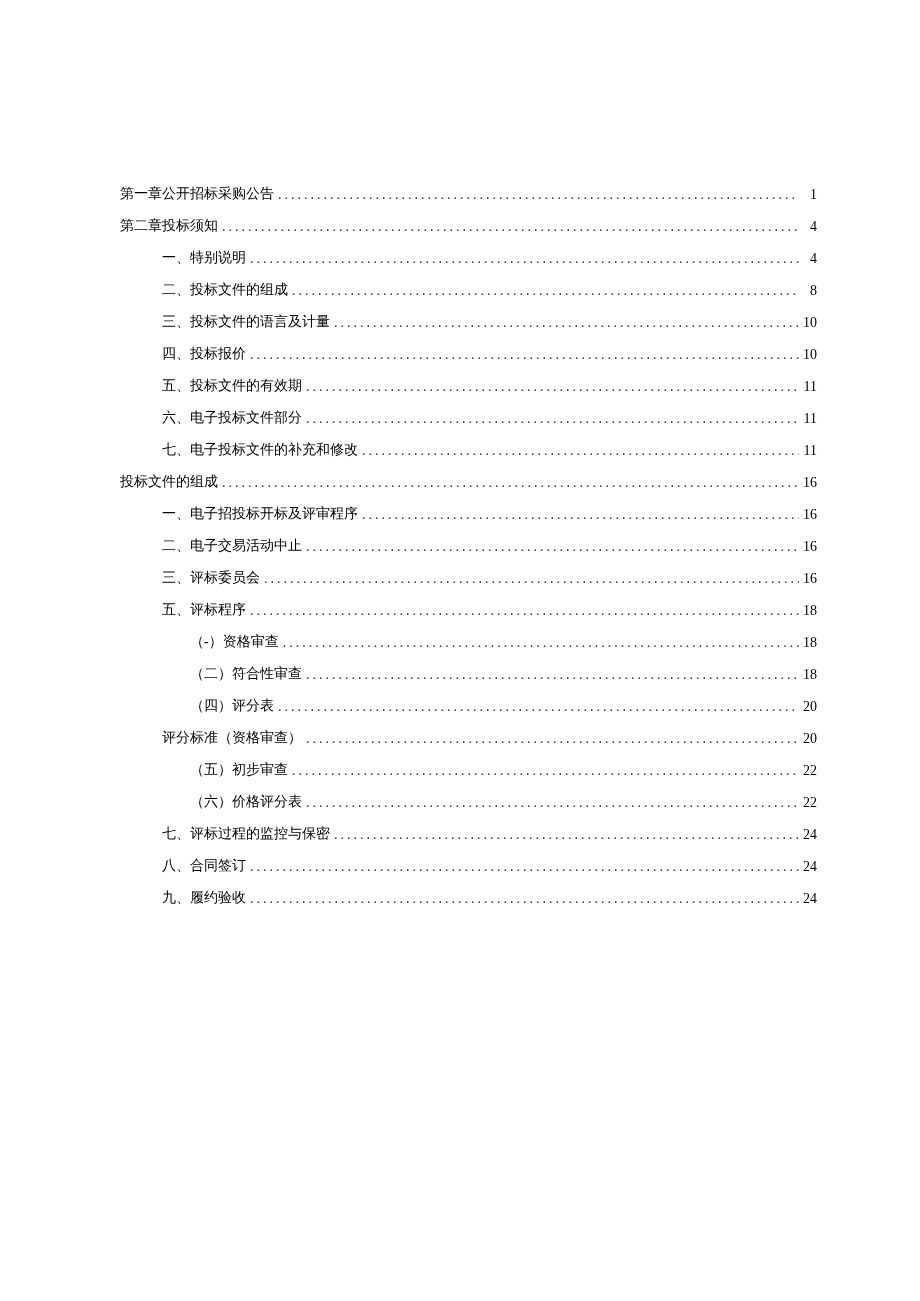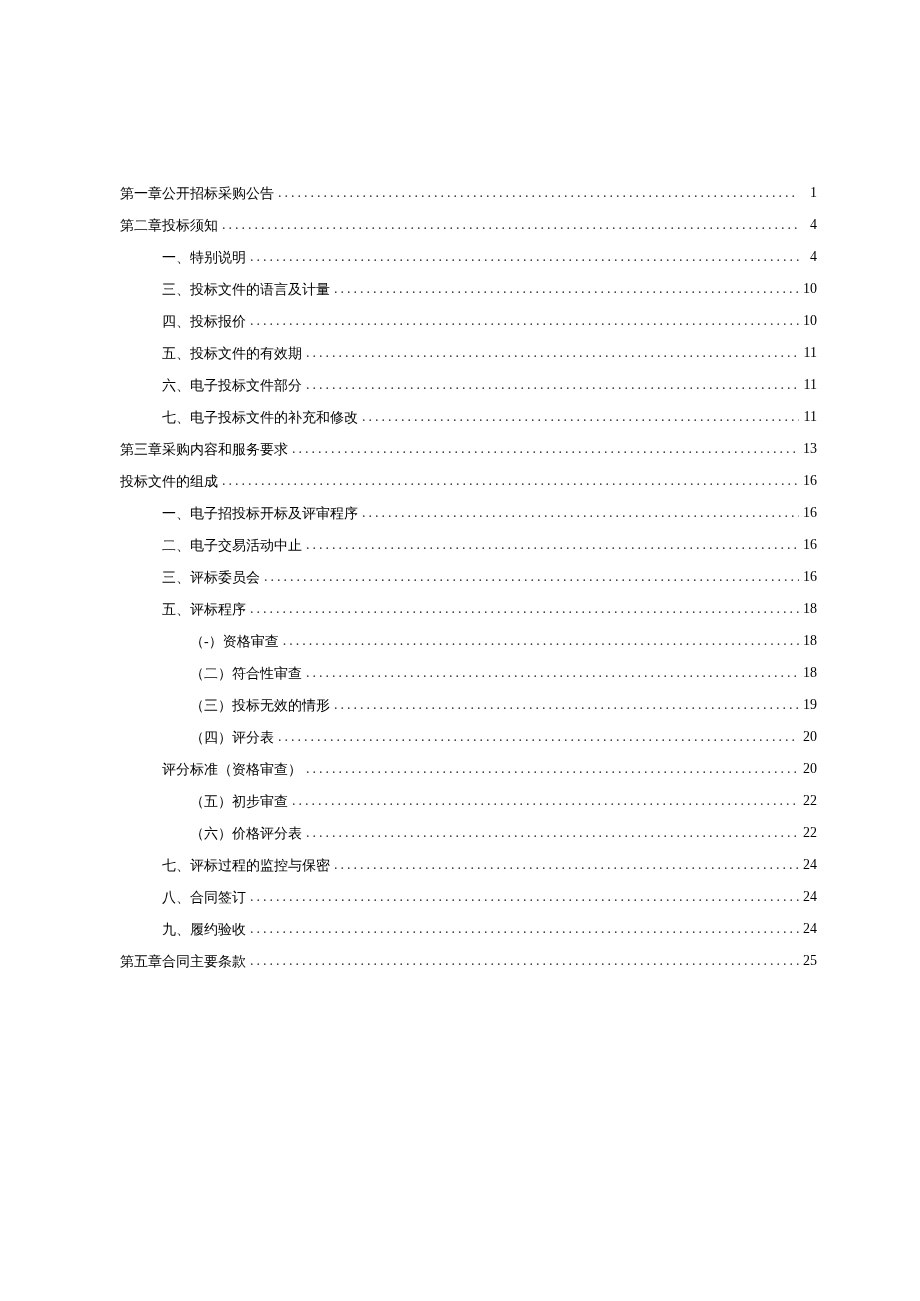--- a/index.html
+++ b/index.html
@@ -1,17 +1,17 @@
 <!DOCTYPE html>
 <html><head>
   <meta charset="utf-8">
   <style>
     body{margin:0;background:#fff;font-family:"SimSun","宋体",serif;font-size:14px;color:#000}
     .page{width:920px;height:1301px;padding:185px 103px 0 120px;box-sizing:border-box}
-    .ln{display:flex;align-items:flex-start;white-space:nowrap;margin-bottom:14px}
+    .ln{display:flex;align-items:flex-end;white-space:nowrap;margin-bottom:14px}
     .i1{padding-left:42px}
     .i2{padding-left:70px}
     .t{flex:0 0 auto}
     .d{flex:1 1 auto;overflow:hidden;letter-spacing:3px;color:#333;margin:0 4px;font-family:serif}
     .d::before{content:"............................................................................................................................................................................................................"}
     .p{flex:0 0 auto;min-width:14px;text-align:right}
     .sp{}
   </style>
 </head>
 <body>
@@ -27,20 +27,25 @@
         <span class="t">第二章投标须知</span>
         <span class="d"></span>
         <span class="p">4</span>
       </div>
       <div class="ln i1">
         <span class="t">一、特别说明</span>
         <span class="d"></span>
         <span class="p">4</span>
       </div>
       <div class="ln i1">
+        <span class="t">二、投标文件的组成</span>
+        <span class="d"></span>
+        <span class="p">8</span>
+      </div>
+      <div class="ln i1">
         <span class="t">三、投标文件的语言及计量</span>
         <span class="d"></span>
         <span class="p">10</span>
       </div>
       <div class="ln i1">
         <span class="t">四、投标报价</span>
         <span class="d"></span>
         <span class="p">10</span>
       </div>
       <div class="ln i1">
@@ -50,25 +55,20 @@
       </div>
       <div class="ln i1">
         <span class="t">六、电子投标文件部分</span>
         <span class="d"></span>
         <span class="p">11</span>
       </div>
       <div class="ln i1">
         <span class="t">七、电子投标文件的补充和修改</span>
         <span class="d"></span>
         <span class="p">11</span>
-      </div>
-      <div class="ln">
-        <span class="t">第三章采购内容和服务要求</span>
-        <span class="d"></span>
-        <span class="p">13</span>
       </div>
       <div class="ln sp">
         <span class="t">投标文件的组成</span>
         <span class="d"></span>
         <span class="p">16</span>
       </div>
       <div class="ln i1">
         <span class="t">一、电子招投标开标及评审程序</span>
         <span class="d"></span>
         <span class="p">16</span>
@@ -92,25 +92,20 @@
         <span class="t">（-）资格审查</span>
         <span class="d"></span>
         <span class="p">18</span>
       </div>
       <div class="ln i2">
         <span class="t">（二）符合性审查</span>
         <span class="d"></span>
         <span class="p">18</span>
       </div>
       <div class="ln i2">
-        <span class="t">（三）投标无效的情形</span>
-        <span class="d"></span>
-        <span class="p">19</span>
-      </div>
-      <div class="ln i2">
         <span class="t">（四）评分表</span>
         <span class="d"></span>
         <span class="p">20</span>
       </div>
       <div class="ln i1">
         <span class="t">评分标准（资格审查）</span>
         <span class="d"></span>
         <span class="p">20</span>
       </div>
       <div class="ln i2">
@@ -131,19 +126,14 @@
       <div class="ln i1">
         <span class="t">八、合同签订</span>
         <span class="d"></span>
         <span class="p">24</span>
       </div>
       <div class="ln i1">
         <span class="t">九、履约验收</span>
         <span class="d"></span>
         <span class="p">24</span>
       </div>
-      <div class="ln">
-        <span class="t">第五章合同主要条款</span>
-        <span class="d"></span>
-        <span class="p">25</span>
-      </div>
     </div>
 </div>
 
 </body></html>

